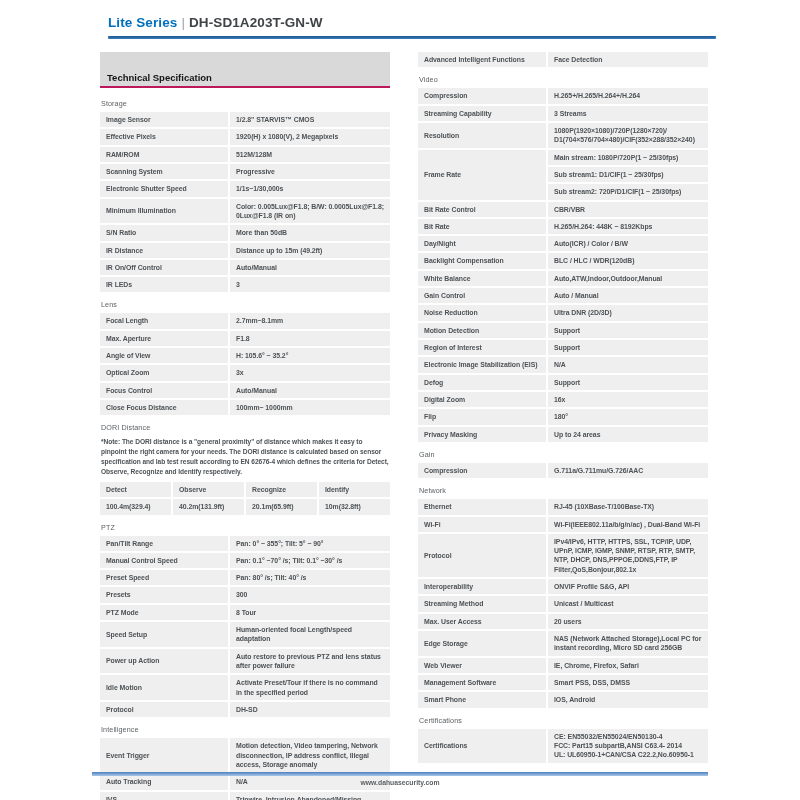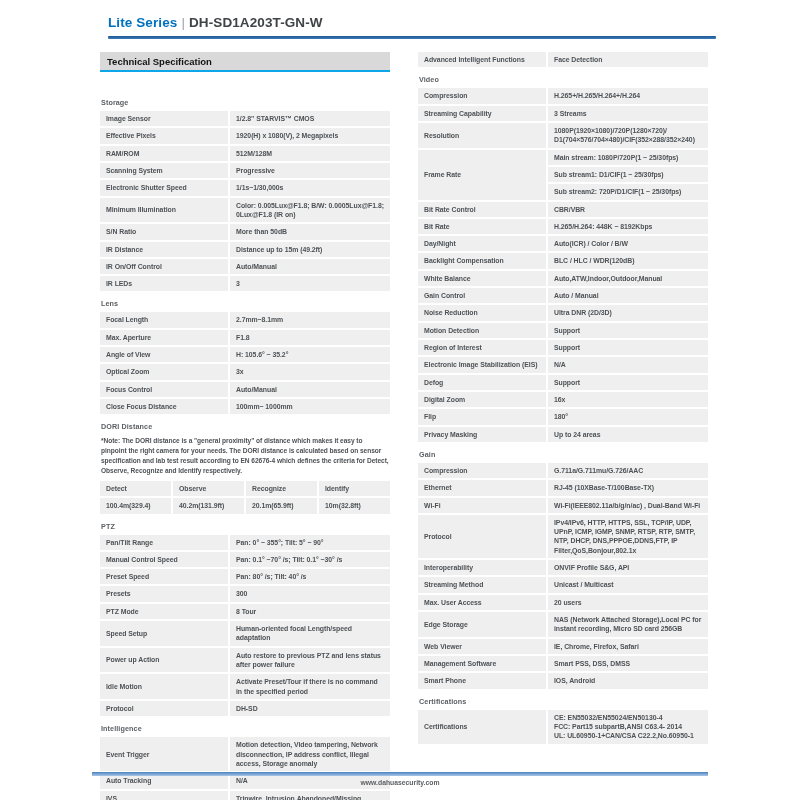--- a/index.html
+++ b/index.html
@@ -19,27 +19,27 @@
   .doc-title .model { color:#3f4447; }
   .title-rule { margin-top:6px; height:3px;
     background:linear-gradient(to bottom,#1d568f,#3d7dbd); border-radius:1px; }
 
   
   .columns { position:absolute; left:100px; top:52px; width:608px;
     display:flex; gap:28px; align-items:flex-start; }
   .col { width:290px; flex:0 0 290px; }
 
   .ts-bar {
-    background:#d9d9d9; border-bottom:2px solid #0ea5e9;
+    background:#d9d9d9; border-bottom:2px solid #be185d;
     font-size:9.5px; font-weight:bold; color:#141414;
-    padding:4px 7px 3px; margin-bottom:20px;
+    padding:20px 7px 3px; margin-bottom:5px;
   }
 
   .section-hdr {
-    font-size:7.2px; font-weight:700; color:#5a5f63;
+    font-size:7.2px; font-weight:400; color:#5a5f63;
     padding:6px 1px 4px; letter-spacing:.1px;
   }
 
   .spec-row { display:flex; gap:2px; margin-bottom:2px; }
   .cell {
     background:#efefef; font-size:6.9px; font-weight:600;
     line-height:1.35; color:#4d5256; padding:3px 6px;
     letter-spacing:-0.05px;
   }
   .spec-label {
@@ -395,20 +395,21 @@
               <div class="cell spec-value">Up to 24 areas</div>
             </div>
           </div>
           <div class="section-hdr">Gain</div>
           <div class="spec-row">
             <div class="cell spec-label">Compression</div>
             <div class="value-stack">
               <div class="cell spec-value">G.711a/G.711mu/G.726/AAC</div>
             </div>
           </div>
+          <div class="section-hdr">Network</div>
           <div class="spec-row">
             <div class="cell spec-label">Ethernet</div>
             <div class="value-stack">
               <div class="cell spec-value">RJ-45 (10XBase-T/100Base-TX)</div>
             </div>
           </div>
           <div class="spec-row">
             <div class="cell spec-label">Wi-Fi</div>
             <div class="value-stack">
               <div class="cell spec-value">Wi-Fi(IEEE802.11a/b/g/n/ac) , Dual-Band Wi-Fi</div>

